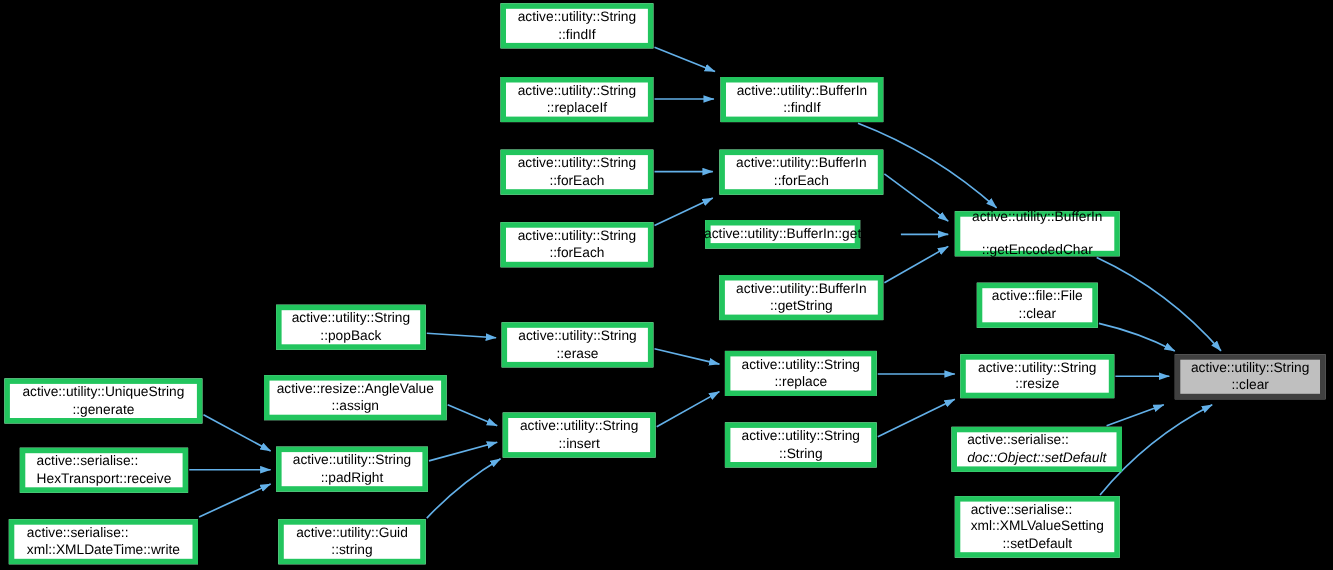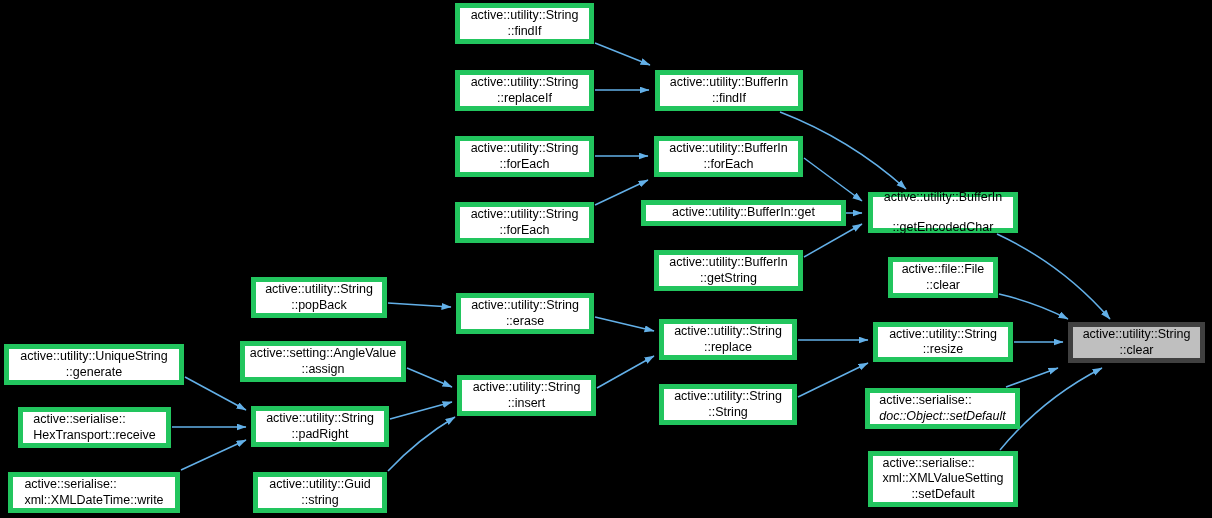--- a/index.html
+++ b/index.html
@@ -92,21 +92,21 @@
         <div style="text-align: center;">active::utility::BufferIn</div>
         <div style="text-align: center;">::forEach</div>
       </div>
     </div>
     <div class="node" style="left: 455px; top: 202px; width: 139px; height: 41px;">
       <div class="lbl">
         <div style="text-align: center;">active::utility::String</div>
         <div style="text-align: center;">::forEach</div>
       </div>
     </div>
-    <div class="node" style="left: 641px; top: 200px; width: 205px; height: 26px;">
+    <div class="node" style="left: 641px; top: 200px; width: 141px; height: 26px;">
       <div class="lbl">
         <div style="text-align: center;">active::utility::BufferIn::get</div>
       </div>
     </div>
     <div class="node" style="left: 868px; top: 192px; width: 150px; height: 41px;">
       <div class="lbl">
         <div style="text-align: center;">active::utility::BufferIn</div>
         <div style="text-align: center; margin-top: 15px;">::getEncodedChar</div>
       </div>
     </div>
@@ -153,21 +153,21 @@
       </div>
     </div>
     <div class="node" style="left: 4px; top: 344px; width: 180px; height: 41px;">
       <div class="lbl">
         <div style="text-align: center;">active::utility::UniqueString</div>
         <div style="text-align: center;">::generate</div>
       </div>
     </div>
     <div class="node" style="left: 240px; top: 341px; width: 166px; height: 41px;">
       <div class="lbl">
-        <div style="text-align: center;">active::setting::AngleValue</div>
+        <div style="text-align: center;">active::resize::AngleValue</div>
         <div style="text-align: center;">::assign</div>
       </div>
     </div>
     <div class="node" style="left: 457px; top: 375px; width: 139px; height: 41px;">
       <div class="lbl">
         <div style="text-align: center;">active::utility::String</div>
         <div style="text-align: center;">::insert</div>
       </div>
     </div>
     <div class="node" style="left: 659px; top: 384px; width: 138px; height: 41px;">

